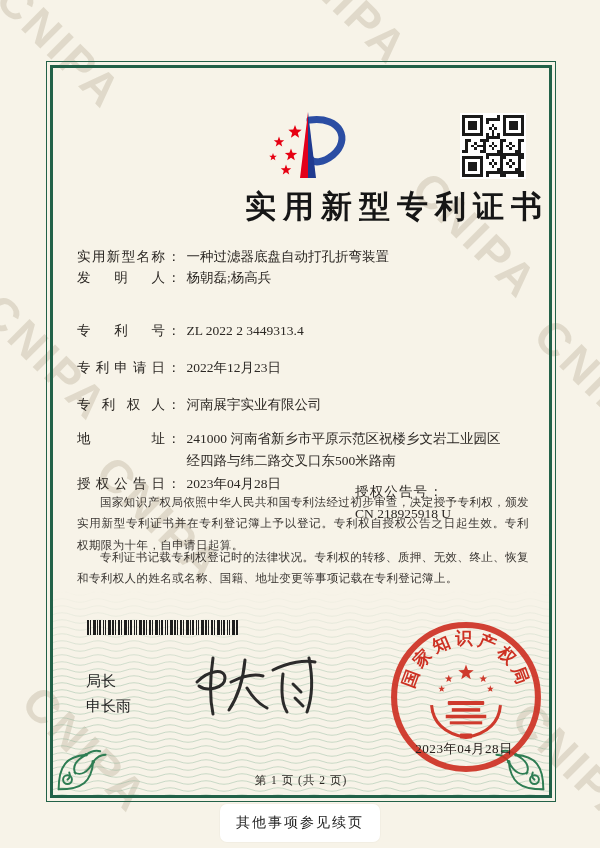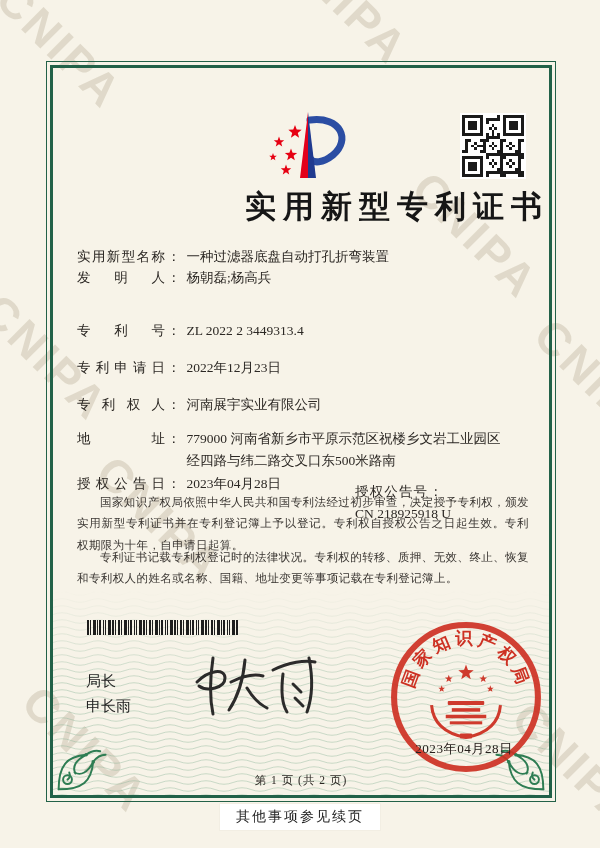--- a/index.html
+++ b/index.html
@@ -41,21 +41,21 @@
   .barcode{position:absolute;left:34px;top:552px;width:152px;height:15px;}
 
   .director{position:absolute;left:33px;top:601px;font-size:15px;color:#222;line-height:25px;}
   .sig{position:absolute;left:126px;top:580px;width:142px;height:76px;}
 
   .seal{position:absolute;left:336px;top:552px;width:154px;height:154px;}
 
   .page-note{position:absolute;left:0;right:0;top:705px;text-align:center;font-size:11.5px;color:#2c2824;letter-spacing:1px;}
 
   .continuation{position:absolute;top:804px;left:50%;transform:translateX(-50%);
-                background:#ffffff;padding:4px 16px;font-size:14px;color:#242424;letter-spacing:2px;z-index:2;white-space:nowrap;box-shadow:0 0 0 1px rgba(0,0,0,0.02);}
+                background:#ffffff;padding:10px 16px;font-size:14px;color:#242424;letter-spacing:2px;z-index:2;white-space:nowrap;box-shadow:0 0 0 1px rgba(0,0,0,0.02);border-radius:7px;}
 </style>
 </head>
 <body>
 
 <div class="page">
 
   <span class="wm" style="left:-18px;top:18px">CNIPA</span>
   <span class="wm" style="left:268px;top:-26px">CNIPA</span>
   <span class="wm" style="left:398px;top:208px">CNIPA</span>
   <span class="wm" style="left:-32px;top:330px">CNIPA</span>
@@ -259,21 +259,21 @@
     <div class="row" style="top:252px">
       <span class="lbl">专利号</span><span class="colon">：</span><span class="val">ZL 2022 2 3449313.4</span>
     </div>
     <div class="row" style="top:289px">
       <span class="lbl">专利申请日</span><span class="colon">：</span><span class="val">2022年12月23日</span>
     </div>
     <div class="row" style="top:326px">
       <span class="lbl">专利权人</span><span class="colon">：</span><span class="val">河南展宇实业有限公司</span>
     </div>
     <div class="row" style="top:360px">
-      <span class="lbl">地址</span><span class="colon">：</span><span class="addr-val"><span>779000 河南省新乡市平原示范区祝楼乡文岩工业园区</span><br><span>经四路与纬二路交叉口东500米路南</span></span>
+      <span class="lbl">地址</span><span class="colon">：</span><span class="addr-val"><span>241000 河南省新乡市平原示范区祝楼乡文岩工业园区</span><br><span>经四路与纬二路交叉口东500米路南</span></span>
     </div>
     <div class="row" style="top:405px">
       <span class="lbl">授权公告日</span><span class="colon">：</span><span class="val">2023年04月28日</span>
       <span class="pair2">
         <span class="lbl">授权公告号</span><span class="colon">：</span><span class="val">CN 218925918 U</span>
       </span>
     </div>
 
     <p class="para" style="top:479px">专利证书记载专利权登记时的法律状况。专利权的转移、质押、无效、终止、恢复和专利权人的姓名或名称、国籍、地址变更等事项记载在专利登记簿上。</p>
     <p class="para" style="top:424px">国家知识产权局依照中华人民共和国专利法经过初步审查，决定授予专利权，颁发实用新型专利证书并在专利登记簿上予以登记。专利权自授权公告之日起生效。专利权期限为十年，自申请日起算。</p>

